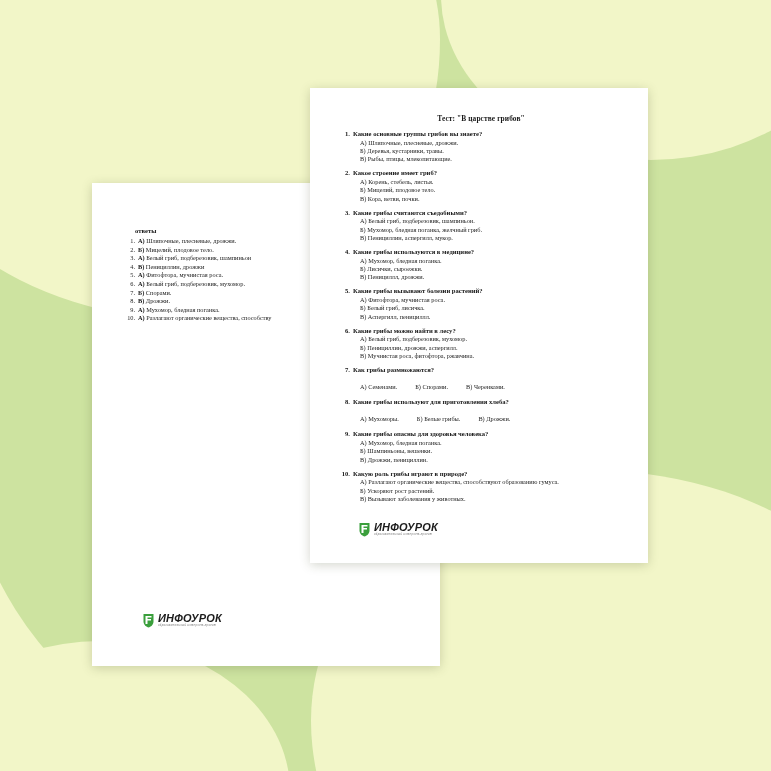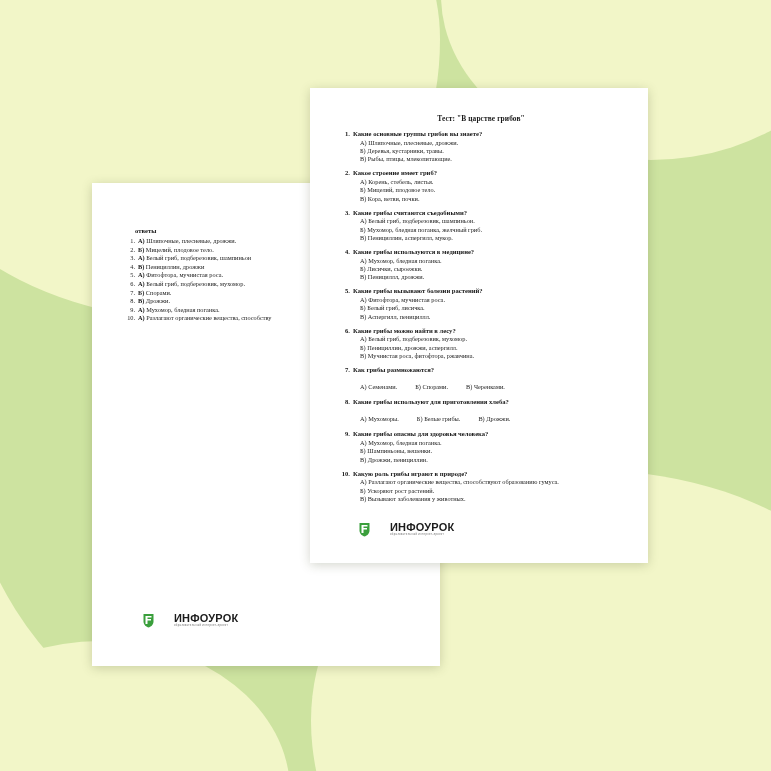--- a/index.html
+++ b/index.html
@@ -181,21 +181,22 @@
   }
   ol.alist > li b {
     font-weight: bold;
     color: #161616;
   }
 
   
   .logo {
     display: flex;
     align-items: center;
-    gap: 19px;
+    gap: 3px;
+    font-style: italic;
   }
   .logo-mark {
     width: 13px;
     height: 15px;
     position: relative;
     flex: 0 0 auto;
   }
   .logo-mark svg { display: block; }
   .logo-text-wrap {
     display: flex;

